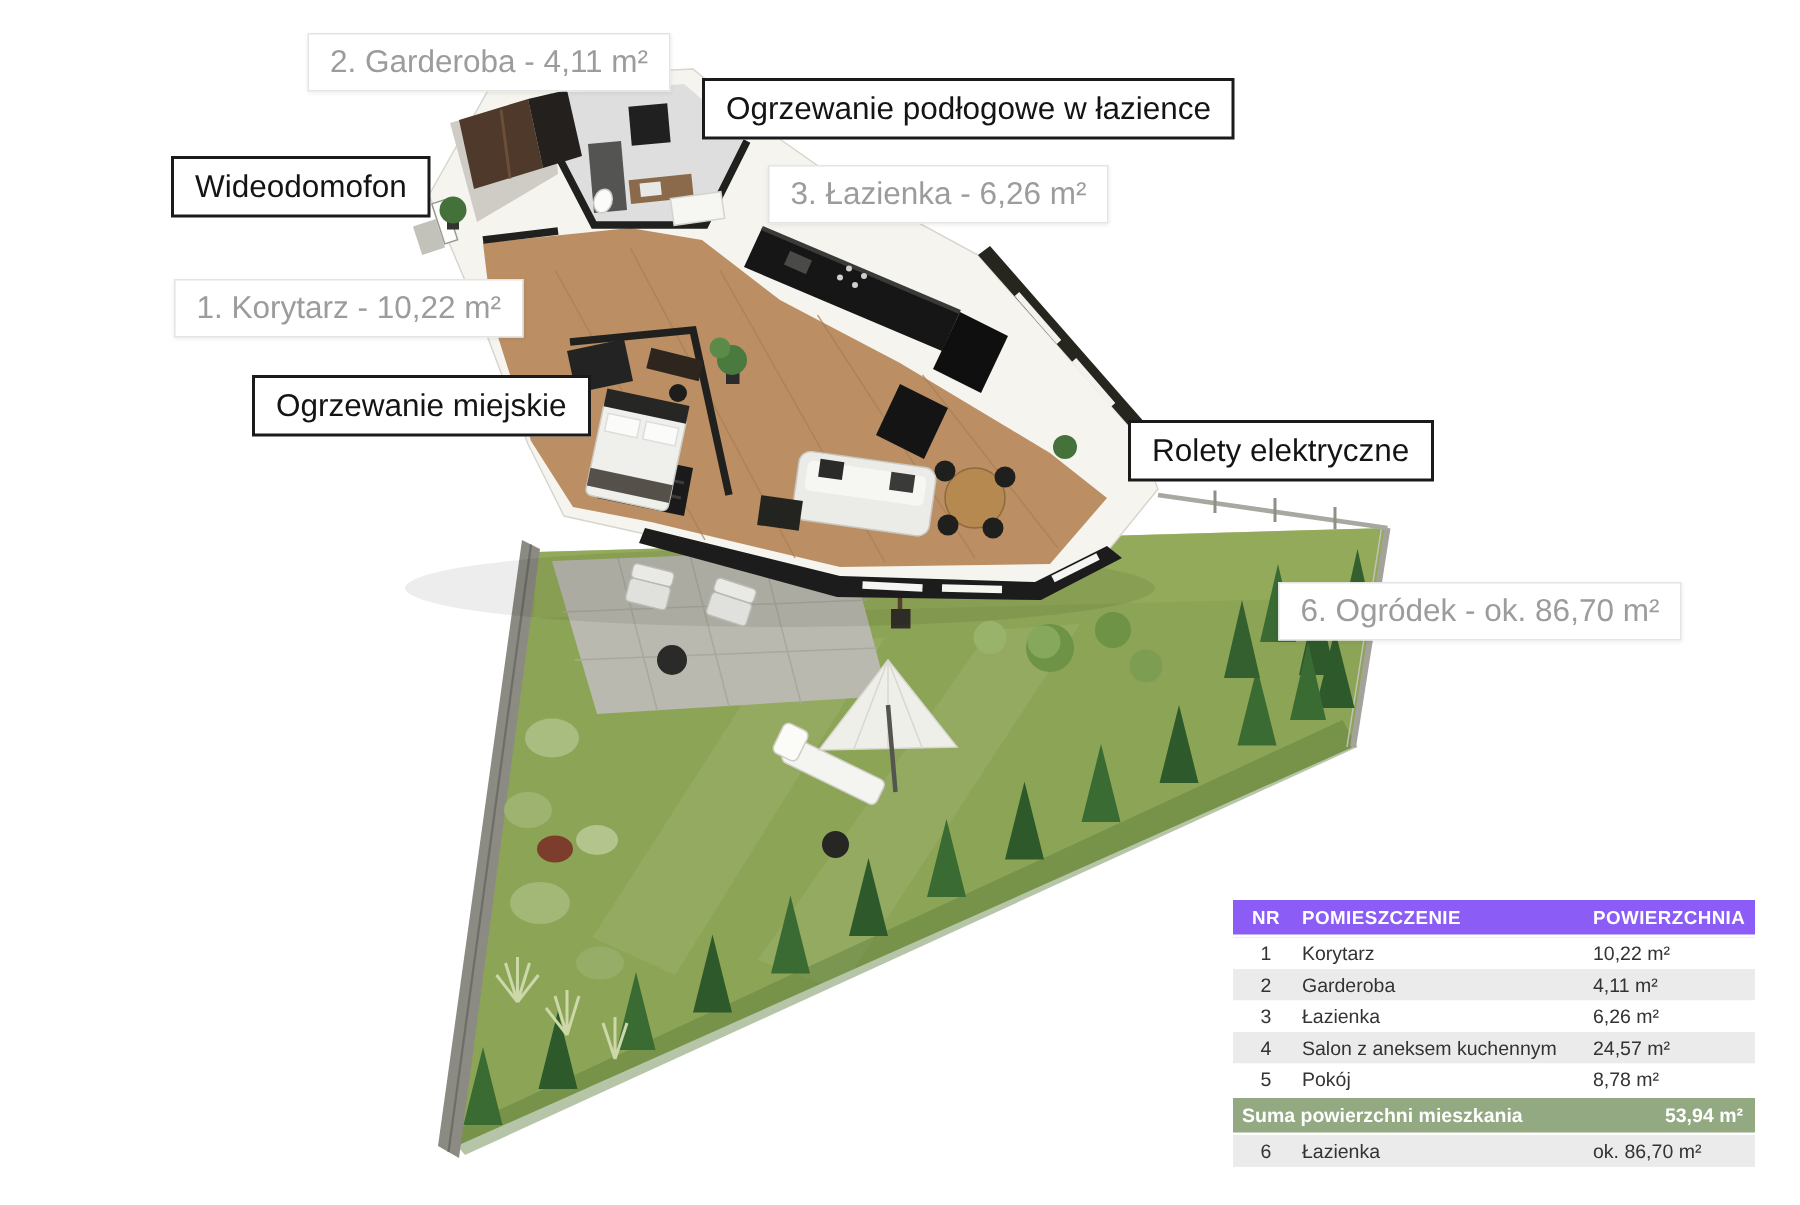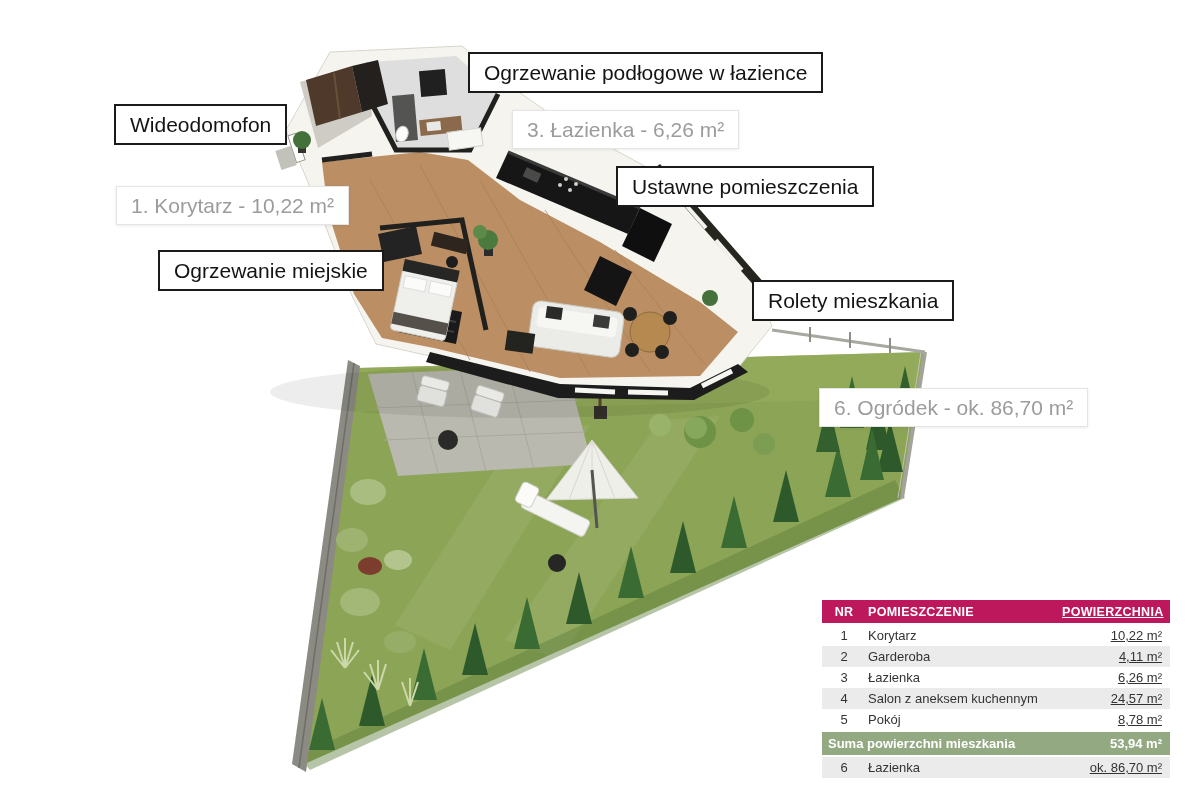--- a/index.html
+++ b/index.html
@@ -22,36 +22,36 @@
   .lbl.black {
     color:#141414; border:2px solid #1a1a1a;
   }
 
   
   .area-table {
     position:absolute; left:822px; top:600px; width:348px; z-index:5;
     font-size:13px; color:#333;
   }
   .area-table .thead {
-    display:flex; align-items:center; background:#be185d; color:#fff;
+    display:flex; align-items:center; background:#8b5cf6; color:#fff;
     font-weight:bold; font-size:12.5px; letter-spacing:0.3px;
     padding:5px 8px 4px 6px; border-bottom:2px solid #fff;
   }
   .area-table .trow {
     display:flex; align-items:center; padding:3px 8px 3px 6px; background:#fff;
   }
   .area-table .trow.alt { background:#ebebeb; }
   .area-table .tsum {
     display:flex; justify-content:space-between; align-items:center;
     background:#93a981; color:#fff; font-weight:bold;
     padding:4px 8px 4px 6px; border-top:2px solid #fff; border-bottom:2px solid #fff;
   }
   .col-nr   { width:32px; text-align:center; flex:none; }
   .col-name { flex:1; text-align:left; padding-left:8px; }
-  .col-area { width:100px; text-align:right; flex:none;text-decoration:underline; }
+  .col-area { width:100px; flex:none; }
 </style>
 </head>
 <body>
 
 <div class="stage">
 
   <svg class="scene" width="1200" height="803" viewBox="0 0 1200 803">
 
     <g>
       <polygon points="358,368 925,352 902,498 300,766" fill="#8ca456"></polygon>
@@ -248,28 +248,28 @@
         <rect x="298" y="146" width="8" height="7" fill="#333330"></rect>
         <circle cx="302" cy="140" r="9" fill="#44703a"></circle>
         <rect x="484" y="248" width="9" height="8" fill="#2b2b2b"></rect>
         <circle cx="488" cy="240" r="10" fill="#4a7a3e"></circle>
         <circle cx="480" cy="232" r="7" fill="#5c8a48"></circle>
         <circle cx="710" cy="298" r="8" fill="#45713b"></circle>
       </g>
     </g>
   </svg>
 
+  <div class="lbl gray" style="left:205px; top:22px;">2. Garderoba - 4,11 m²</div>
   <div class="lbl black" style="left:468px; top:52px;">Ogrzewanie podłogowe w łazience</div>
   <div class="lbl black" style="left:114px; top:104px;">Wideodomofon</div>
   <div class="lbl gray" style="left:512px; top:110px;">3. Łazienka - 6,26 m²</div>
   <div class="lbl gray" style="left:116px; top:186px;">1. Korytarz - 10,22 m²</div>
-  <div class="lbl black" style="left:616px; top:166px;">Ustawne pomieszczenia</div>
-  <div class="lbl black" style="left:158px; top:250px;">Ogrzewanie miejskie</div>
-  <div class="lbl black" style="left:752px; top:280px;">Rolety mieszkania</div>
-  <div class="lbl gray" style="left:819px; top:388px;">6. Ogródek - ok. 86,70 m²</div>
+  <div class="lbl black" style="left:168px; top:250px;">Ogrzewanie miejskie</div>
+  <div class="lbl black" style="left:752px; top:280px;">Rolety elektryczne</div>
+  <div class="lbl gray" style="left:852px; top:388px;">6. Ogródek - ok. 86,70 m²</div>
 
   <div class="area-table">
     <div class="thead">
       <span class="col-nr">NR</span>
       <span class="col-name">POMIESZCZENIE</span>
       <span class="col-area">POWIERZCHNIA</span>
     </div>
 
     <div class="trow">
       <span class="col-nr">1</span>

